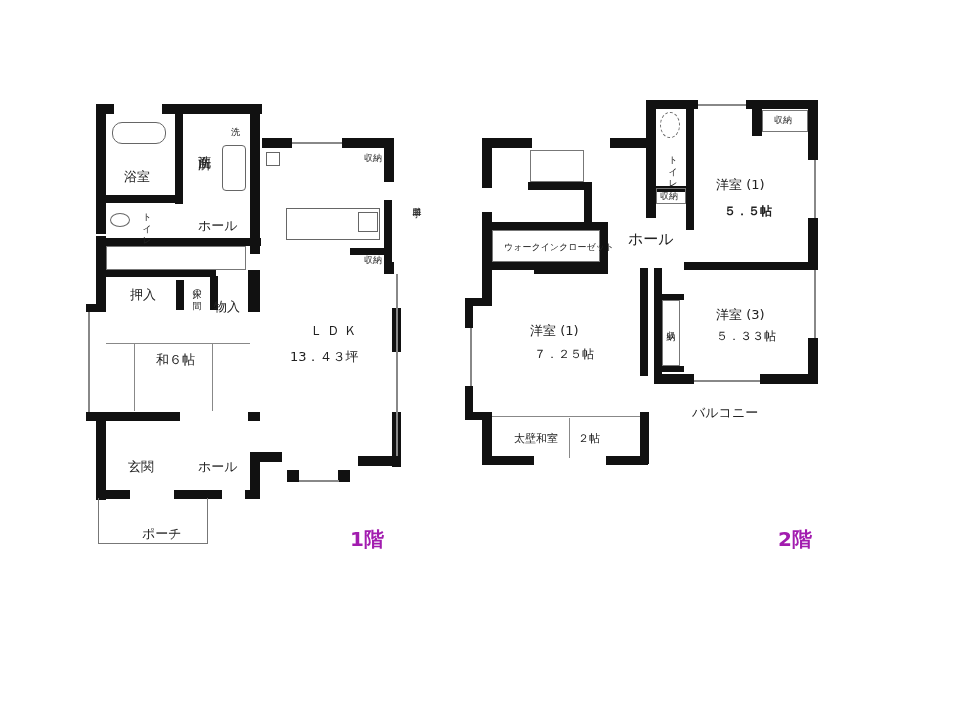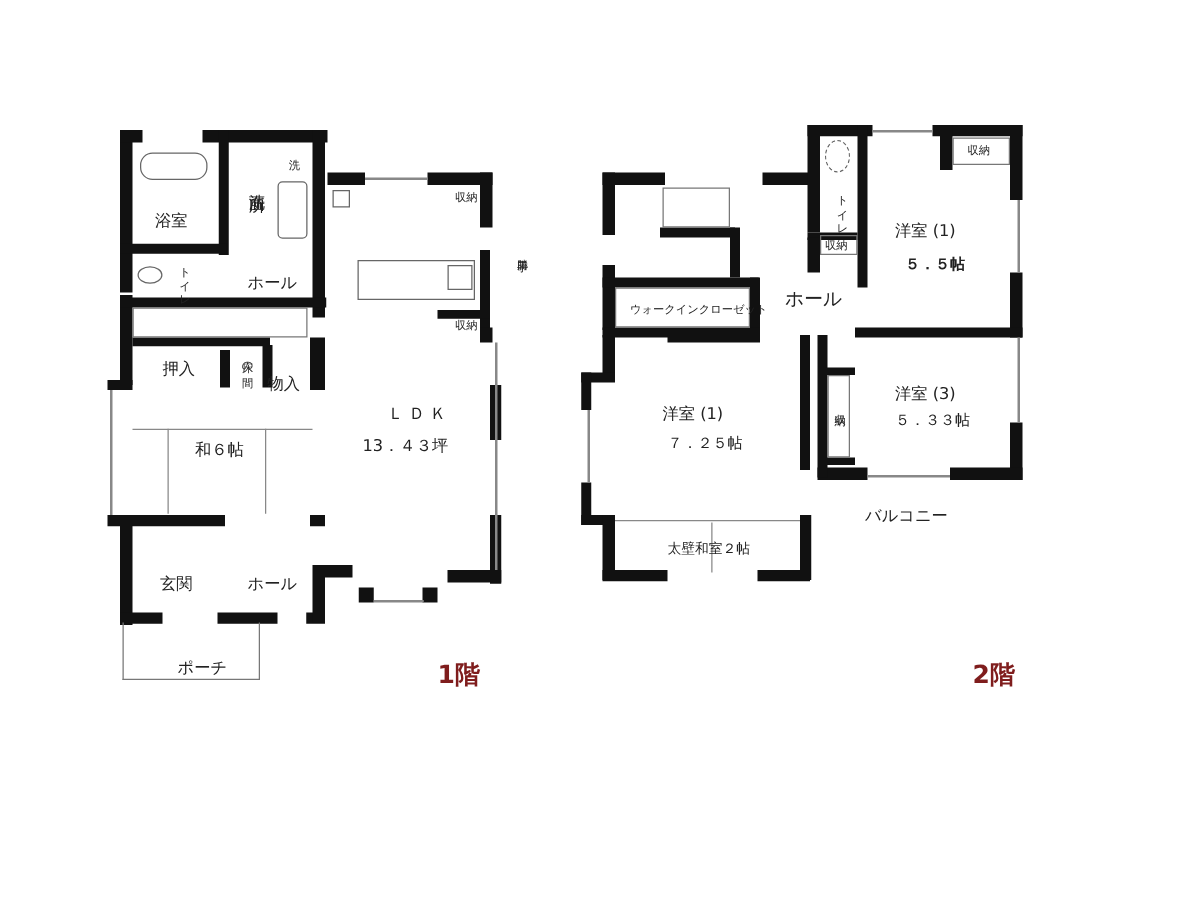--- a/index.html
+++ b/index.html
@@ -4,21 +4,21 @@
 <style>
   html,body{margin:0;padding:0;background:#ffffff;}
   body{width:960px;height:720px;position:relative;overflow:hidden;font-family:"DejaVu Sans",sans-serif;color:#1a1a1a;}
   .plan{position:absolute;left:0;top:0;width:960px;height:720px;}
   .w{position:absolute;background:#111;}
   .thin{position:absolute;border:1px solid #777;box-sizing:border-box;}
   .line{position:absolute;background:#888;}
   .lbl{position:absolute;font-size:13px;white-space:nowrap;color:#222;}
   .small{font-size:9px;}
   .vert{writing-mode:vertical-rl;letter-spacing:1px;}
-  .floor{position:absolute;font-family:"DejaVu Sans",sans-serif;font-weight:bold;font-size:20px;color:#7f1d1d;text-align:right;}
+  .floor{position:absolute;font-family:"DejaVu Sans",sans-serif;font-weight:bold;font-size:20px;color:#a21caf;text-align:right;}
   .fix{position:absolute;border:1px solid #666;box-sizing:border-box;background:#fff;}
 </style>
 </head>
 <body>
 
 <div class="plan">
 
   <div>
 
     <div class="w" style="left:96px;top:104px;width:10px;height:130px;"></div>
@@ -154,19 +154,19 @@
     <div class="lbl small" style="left:504px;top:241px;">ウォークインクローゼット</div>
     <div class="lbl" style="left:628px;top:230px;font-size:15px;">ホール</div>
     <div class="lbl" style="left:530px;top:322px;">洋室 (1)</div>
     <div class="lbl" style="left:534px;top:346px;font-size:12px;">７．２５帖</div>
     <div class="lbl" style="left:716px;top:176px;">洋室 (1)</div>
     <div class="lbl" style="left:724px;top:203px;font-size:12px;font-weight:bold;">５．５帖</div>
     <div class="lbl small" style="left:774px;top:114px;">収納</div>
     <div class="lbl" style="left:716px;top:306px;">洋室 (3)</div>
     <div class="lbl" style="left:716px;top:328px;font-size:12px;">５．３３帖</div>
     <div class="lbl small vert" style="left:664px;top:324px;">収納</div>
-    <div class="lbl small" style="left:534px;top:431px;font-size:11px;">太壁和室</div>
+    <div class="lbl small" style="left:514px;top:431px;font-size:11px;">太壁和室</div>
     <div class="lbl small" style="left:578px;top:431px;font-size:11px;">２帖</div>
     <div class="lbl" style="left:692px;top:404px;">バルコニー</div>
 
     <div class="floor" style="left:778px;top:526px;">2階</div>
   </div>
 </div>
 
 </body></html>

